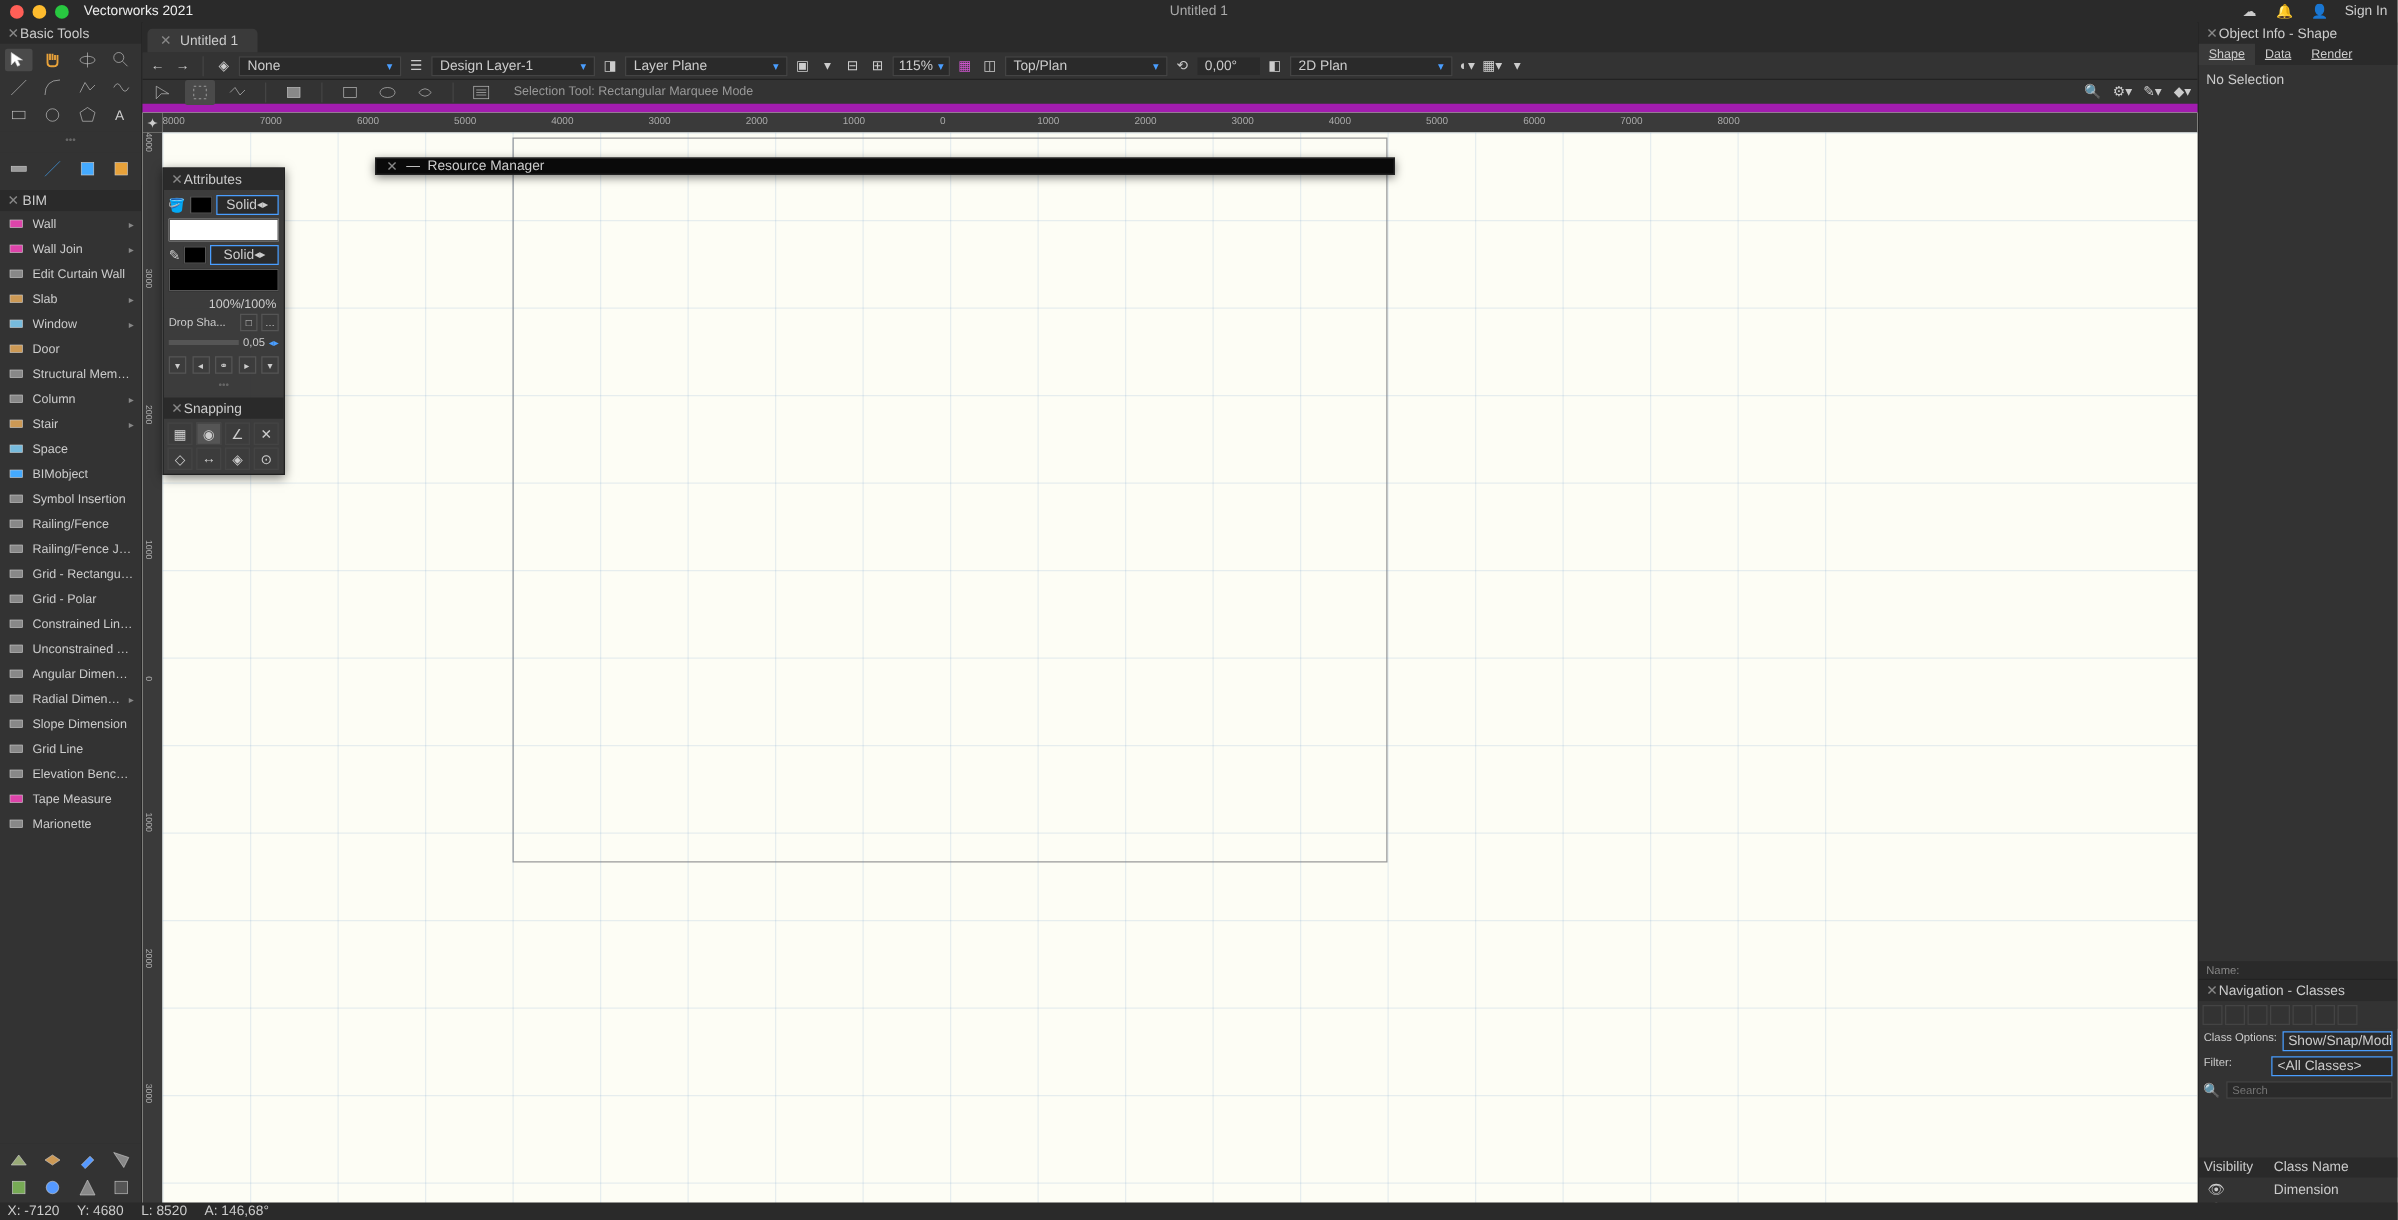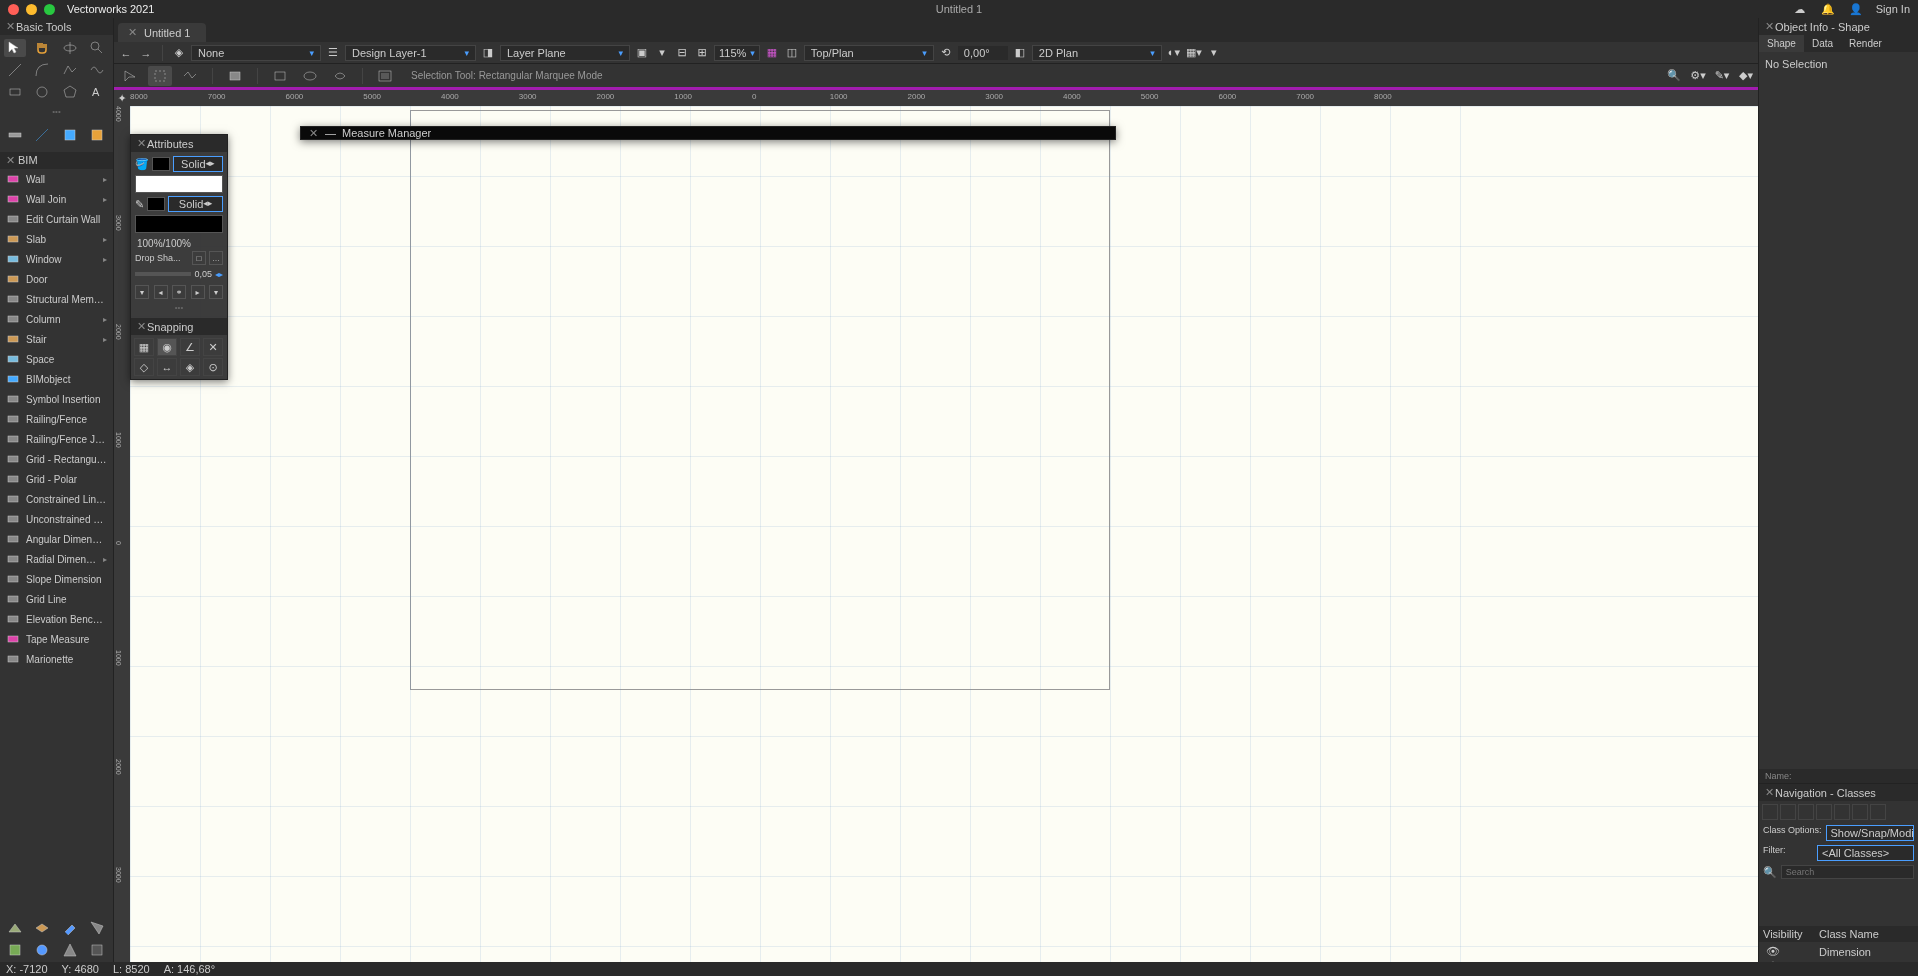--- a/index.html
+++ b/index.html
@@ -48,21 +48,21 @@
 .dropdown { background: #2a2a2a; border: 1px solid #444; padding: 1px 6px; font-size: 10px; display: flex; align-items: center; justify-content: space-between; cursor: pointer; }
 .dropdown.blue-caret::after { content: "▾"; color: #4a9eff; margin-left: 4px; font-size: 9px; }
 .dd-class { width: 130px; }
 .dd-layer { width: 131px; }
 .dd-plane { width: 130px; }
 .dd-view { width: 130px; }
 .dd-render { width: 130px; }
 .zoom-val { background: #2a2a2a; padding: 1px 4px; font-size: 10px; }
 .angle-val { background: #2a2a2a; padding: 1px 6px; font-size: 10px; width: 50px; }
 
-.toolbar2 { height: 26px; background: #333; display: flex; align-items: center; padding: 0 4px; gap: 6px; border-bottom: 3px solid #a21caf; }
+.toolbar2 { height: 26px; background: #333; display: flex; align-items: center; padding: 0 4px; gap: 6px; border-bottom: 7px solid #a21caf; }
 .mode-btn { width: 24px; height: 20px; display: flex; align-items: center; justify-content: center; cursor: pointer; border-radius: 2px; }
 .mode-btn.active { background: #4a4a4a; }
 .tool-hint { font-size: 10px; color: #999; margin-left: 8px; }
 .toolbar2-right { margin-left: auto; display: flex; gap: 8px; }
 
 .canvas-area { flex: 1; position: relative; background: #fdfdf5; overflow: hidden; }
 .ruler-h { position: absolute; top: 0; left: 16px; right: 0; height: 16px; background: #3a3a3a; display: flex; }
 .ruler-v { position: absolute; top: 16px; left: 0; bottom: 0; width: 16px; background: #3a3a3a; }
 .ruler-corner { position: absolute; top: 0; left: 0; width: 16px; height: 16px; background: #3a3a3a; display:flex; align-items:center; justify-content:center; }
 .ruler-tick { position: absolute; font-size: 8px; color: #aaa; }
@@ -73,34 +73,34 @@
 
 .floating-panel { position: absolute; background: rgba(50,50,50,0.95); border: 1px solid #222; box-shadow: 0 2px 8px rgba(0,0,0,0.5); }
 .fp-header { background: #2a2a2a; padding: 2px 6px; font-size: 10px; color: #aaa; display: flex; align-items: center; }
 .attributes-panel { top: 44px; left: 16px; width: 98px; }
 .attr-body { padding: 4px; }
 .attr-row { display: flex; align-items: center; gap: 3px; margin-bottom: 3px; }
 .attr-swatch { width: 18px; height: 14px; border: 1px solid #555; }
 .attr-dd { flex: 1; background: #2a2a2a; border: 1px solid #4a9eff; font-size: 9px; display: flex; justify-content: center; padding: 1px; color: #ccc; cursor: pointer; }
 .attr-preview { width: 100%; height: 18px; background: #fff; border: 1px solid #555; margin-bottom: 3px; }
 .attr-preview.black { background: #000; }
-.opacity-txt { text-align: left; font-size: 10px; padding: 2px; color: #ccc; }
+.opacity-txt { text-align: right; font-size: 10px; padding: 2px; color: #ccc; }
 .attr-slider { width: 100%; height: 4px; background: #555; margin: 4px 0; }
 .attr-icons-row { display: flex; justify-content: space-between; padding: 2px 0; }
 .attr-smallbtn { width: 14px; height: 14px; border: 1px solid #555; display: flex; align-items: center; justify-content: center; cursor: pointer; font-size: 8px; }
 .snap-grid { display: grid; grid-template-columns: repeat(4, 1fr); gap: 2px; padding: 3px; }
 .snap-cell { width: 20px; height: 18px; border: 1px solid #444; display: flex; align-items: center; justify-content: center; cursor: pointer; }
 .snap-cell.active { background: #555; }
 
 .resource-manager { top: 36px; left: 186px; width: 816px; height: 14px; }
 .rm-header { background: #0a0a0a; padding: 1px 8px; display: flex; align-items: center; font-size: 10px; color: #aaa; height: 100%; }
 
 .right-col { width: 160px; background: #333; display: flex; flex-direction: column; border-left: 1px solid #222; }
 .oi-tabs { display: flex; background: #2a2a2a; }
-.oi-tab { padding: 3px 8px; font-size: 10px; cursor: pointer; }
+.oi-tab { padding: 3px 8px; font-size: 10px; cursor: pointer; text-decoration: underline; }
 .oi-tab.active { background: #3a3a3a; }
 .oi-body { flex: 1; padding: 6px; font-size: 10px; color: #999; }
 
 .nav-panel { border-top: 1px solid #222; }
 .nav-toolbar { display: flex; gap: 2px; padding: 3px; background: #333; }
 .nav-tb-btn { width: 16px; height: 16px; border: 1px solid #444; cursor: pointer; }
 .nav-row { display: flex; align-items: flex-start; padding: 2px 4px; gap: 4px; }
 .nav-dd { flex: 1; background: #2a2a2a; border: 1px solid #4a9eff; font-size: 9px; padding: 1px 4px; cursor: pointer; white-space: nowrap; overflow: hidden; }
 .nav-search { display: flex; align-items: center; padding: 2px 4px; gap: 4px; }
 .nav-search input { flex: 1; background: #2a2a2a; border: 1px solid #444; font-size: 9px; padding: 1px 4px; color: #888; }
@@ -712,21 +712,21 @@
           <div class="snap-cell">↔</div>
           <div class="snap-cell">◈</div>
           <div class="snap-cell">⊙</div>
         </div>
       </div>
 
       <div class="floating-panel resource-manager">
         <div class="rm-header">
           <span class="close-x">✕</span>
           <span style="margin:0 6px">—</span>
-          <span>Measure Manager</span>
+          <span>Resource Manager</span>
         </div>
       </div>
     </div>
 
   </div>
 
   <div class="right-col">
     <div class="palette-header">
       <span class="close-x">✕</span>
       <span>Object Info - Shape</span>

